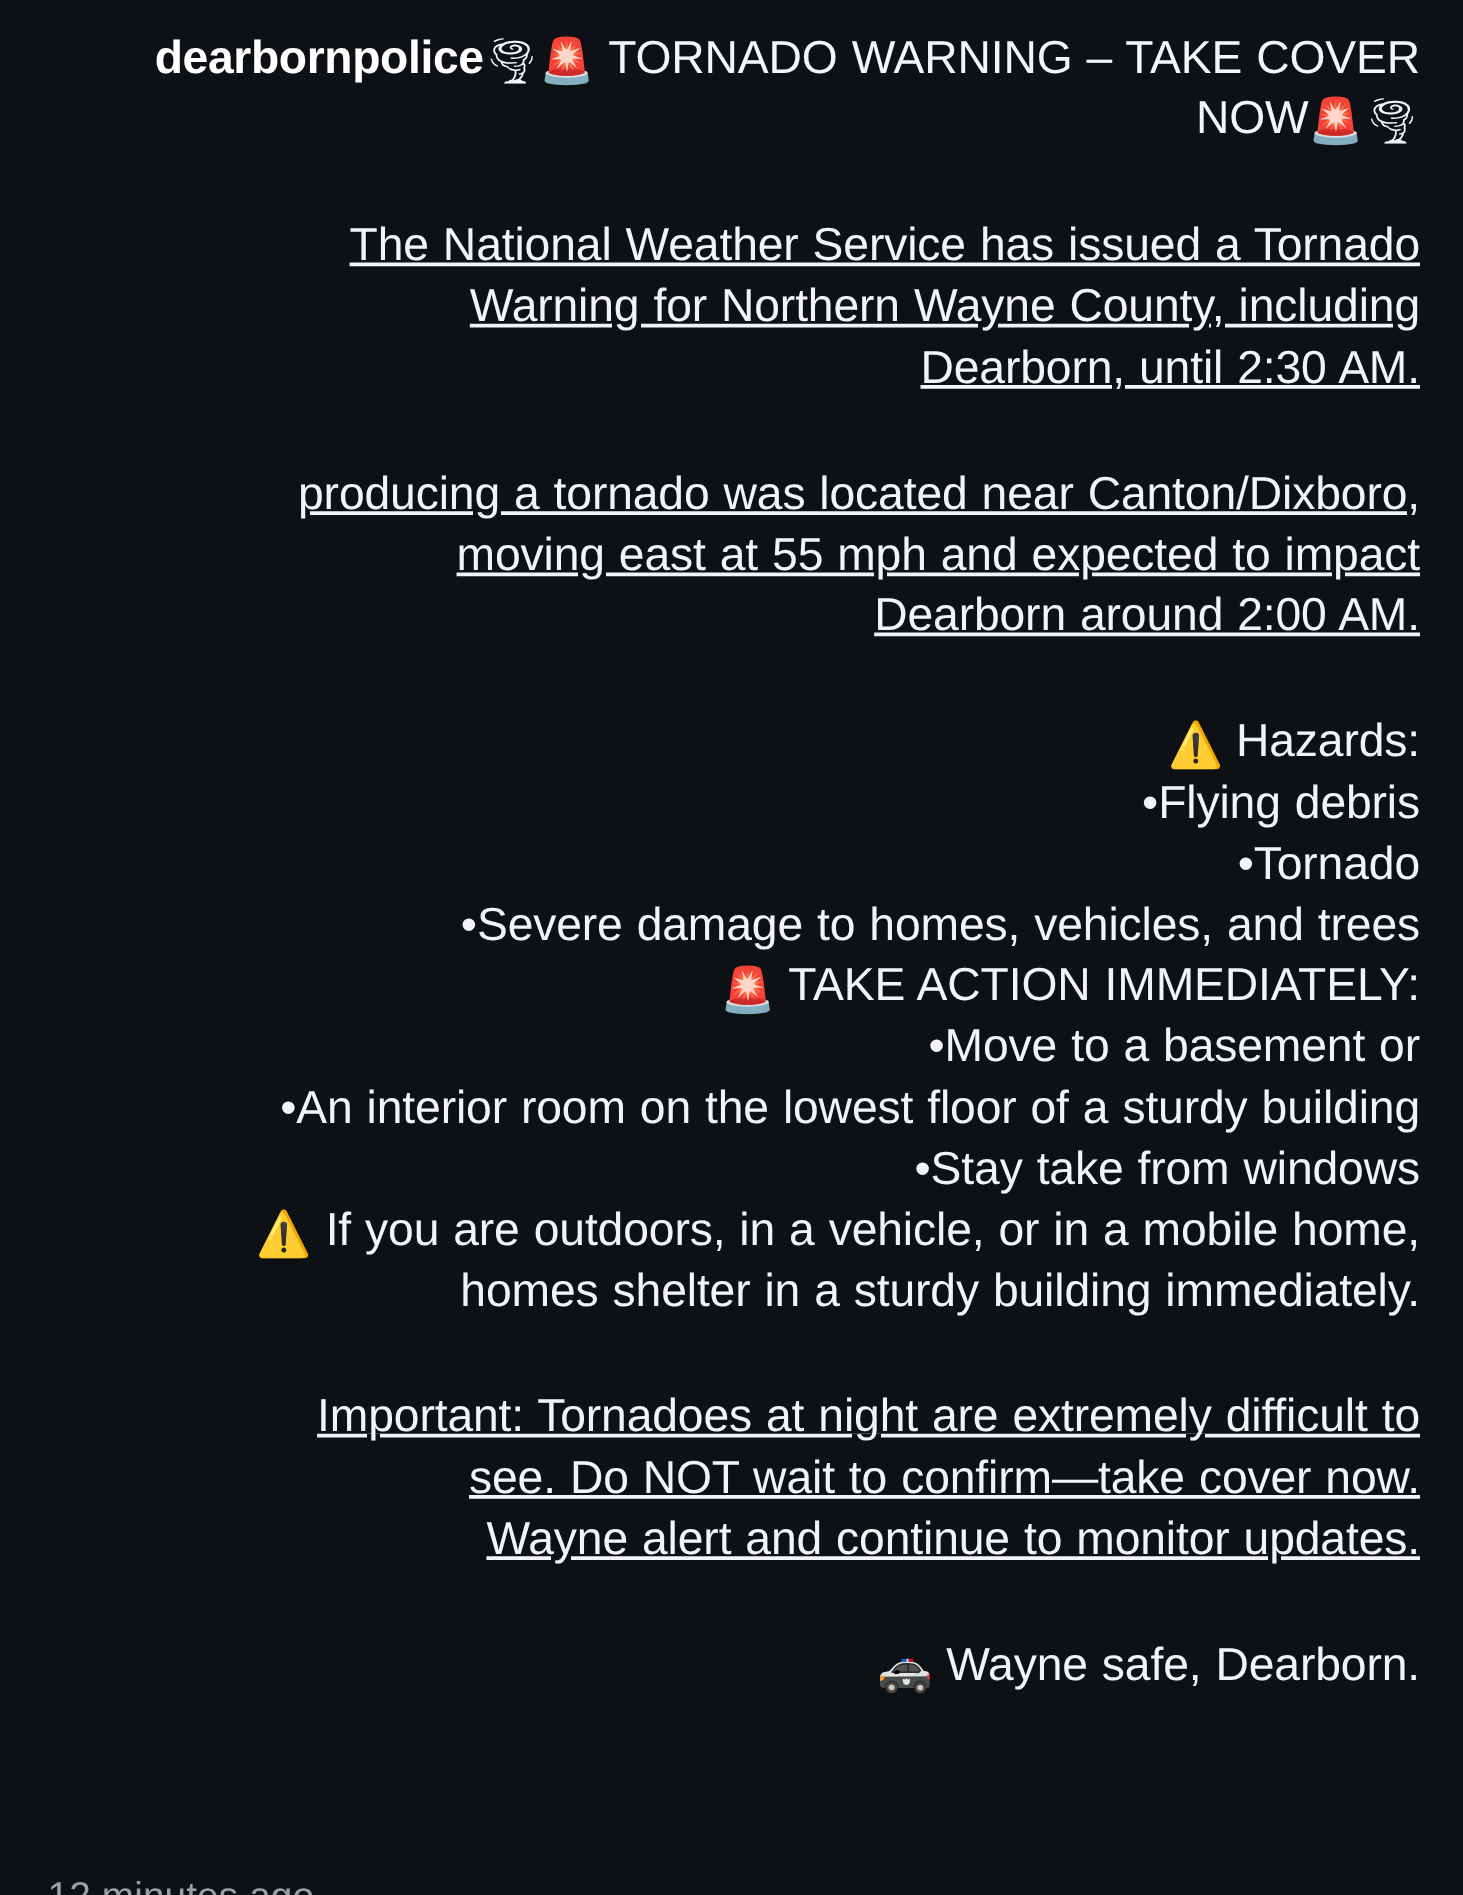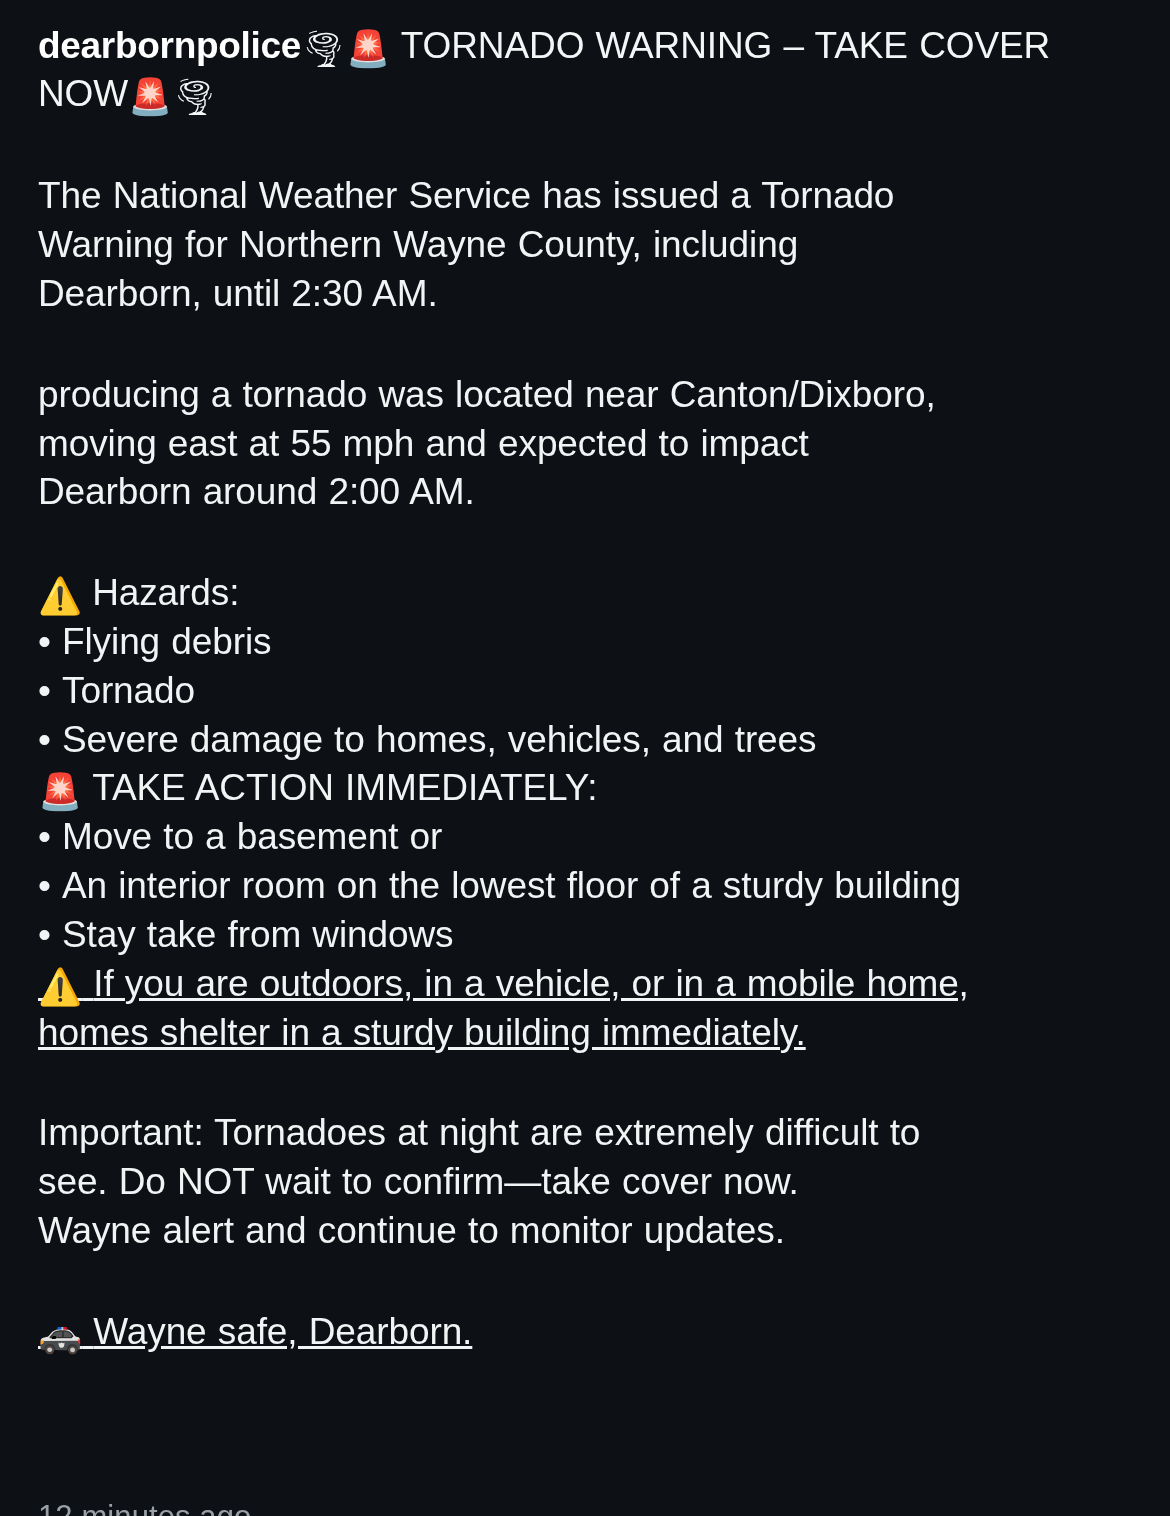--- a/index.html
+++ b/index.html
@@ -14,20 +14,21 @@
     font-family: "Liberation Sans", sans-serif;
     color: #f2f3f5;
     -webkit-font-smoothing: antialiased;
   }
   .post {
     position: relative;
     width: 1170px;
     height: 1516px;
     box-sizing: border-box;
     padding: 22px 34px 0 38px;
+    text-align: right;
   }
   
   .caption-head {
     font-size: 37px;
     line-height: 1.30;
     letter-spacing: -0.1px;
     margin: 0 0 0 0;
     color: #f4f5f7;
     word-spacing: 1px;
   }
@@ -51,38 +52,39 @@
     word-spacing: 1px;
   }
   .para {
     margin: 0;
   }
   .gap-lg { height: 54px; }
   .gap-md { height: 52px; }
   .line {
     display: block;
     white-space: nowrap;
+    text-decoration: underline;
   }
   .bullet-line {
     display: block;
     white-space: nowrap;
   }
   .bullet-dot {
     display: inline-block;
     width: 24px;
     color: #f2f3f5;
   }
   .heading-line {
     display: block;
     white-space: nowrap;
   }
   .heading-line .emoji {
     margin-right: 10px;
   }
-  .wrap-line { display: block; text-decoration: underline; }
+  .wrap-line { display: block; }
   
   .timestamp {
     position: absolute;
     left: 38px;
     top: 1498px;
     font-size: 31px;
     line-height: 1.25;
     color: #9aa0a6;
     letter-spacing: 0.1px;
     white-space: nowrap;

